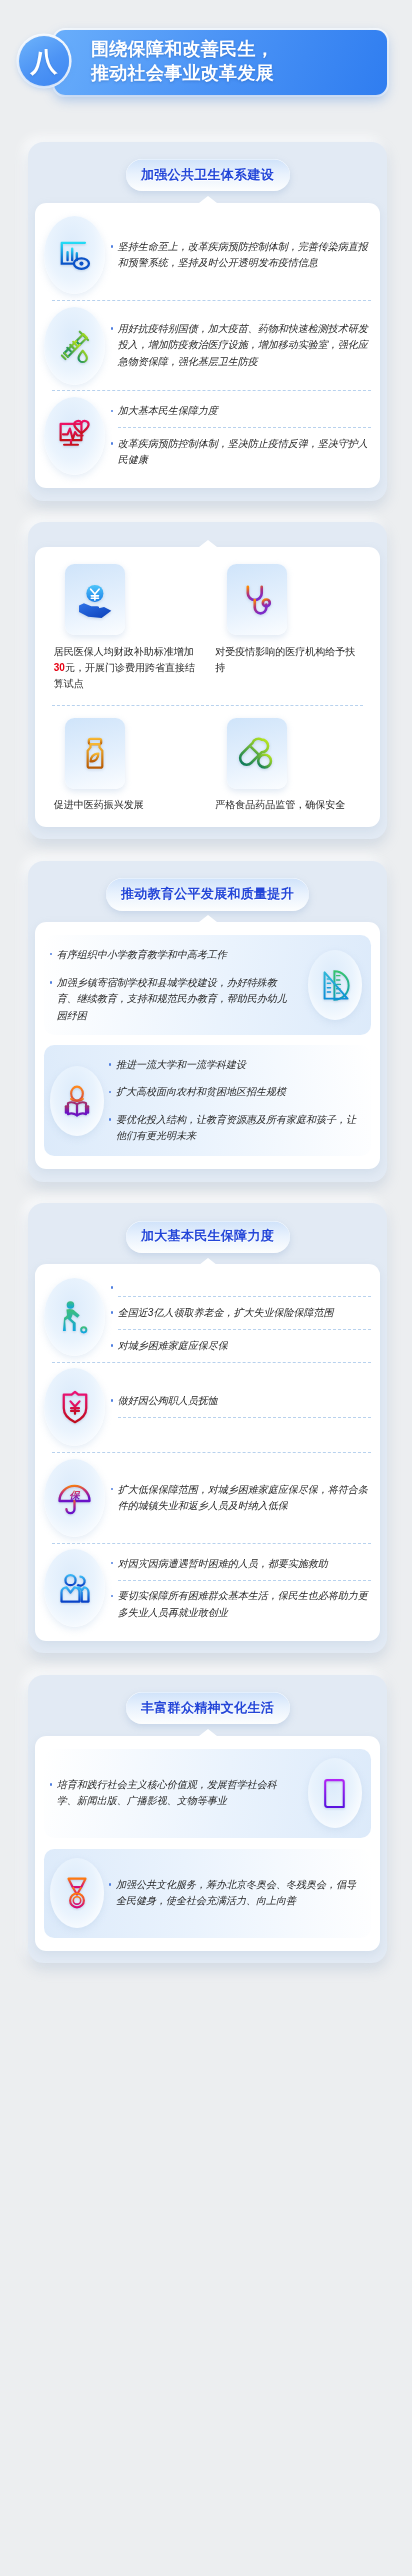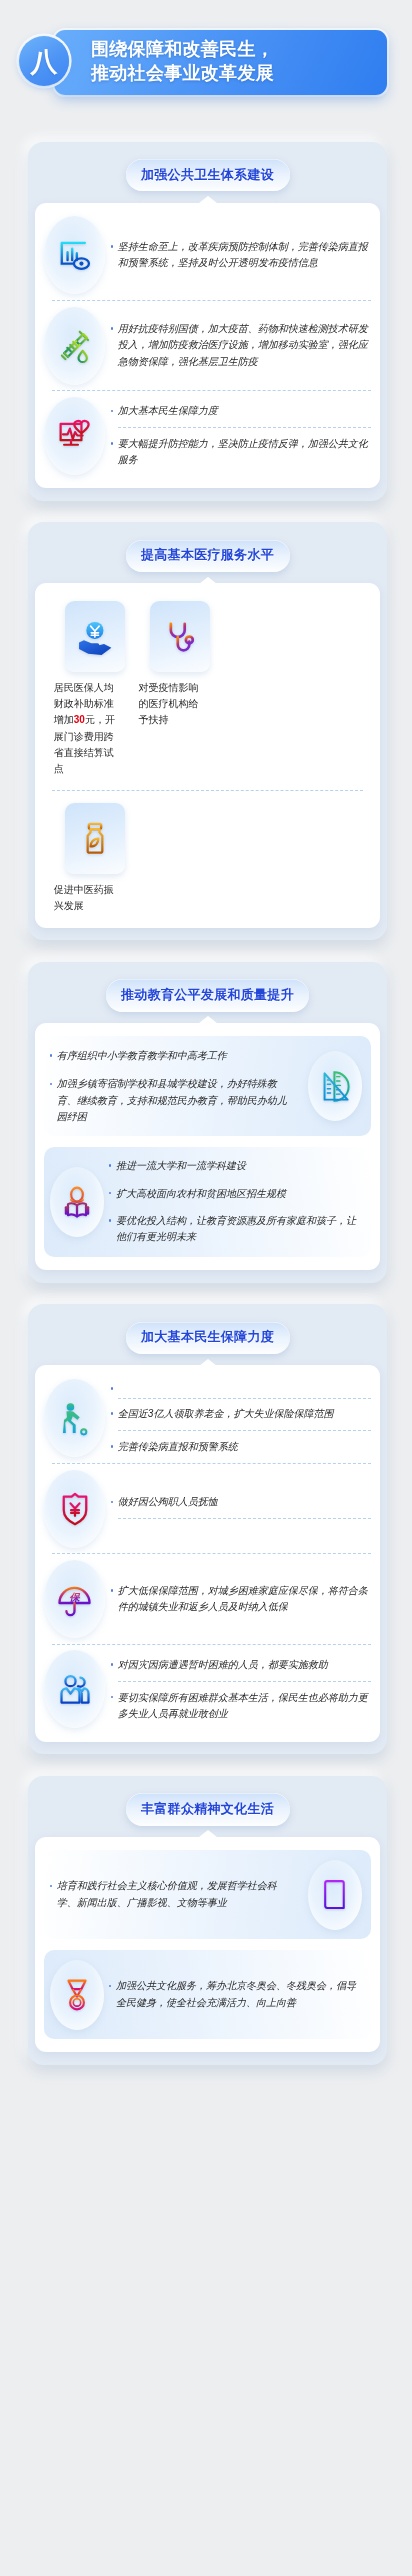--- a/index.html
+++ b/index.html
@@ -111,21 +111,21 @@
   
   .tintbox {
     background: linear-gradient(100deg, #ffffff 0%, #eaf3fd 55%, #dceafa 100%);
     border-radius: 10.3px; padding: 9.3px 8.2px 9.3px 5.2px;
   }
   .tintbox.left {
     background: linear-gradient(260deg, #ffffff 0%, #eaf3fd 55%, #dceafa 100%);
   }
 
   
-  .grid2 { display: grid; grid-template-columns: 1fr 1fr 1fr 1fr; gap: 5.2px 11.3px; padding: 0 7.2px; }
+  .grid2 { display: grid; grid-template-columns: 1fr 1fr; gap: 5.2px 11.3px; padding: 0 7.2px; }
   .cell { display: flex; flex-direction: column; align-items: flex-start; }
   .tile {
     width: 60px; height: 71px; border-radius: 9.3px;
     background: linear-gradient(165deg, #cfe4fa 0%, #e4f0fd 55%, #fbfdff 100%);
     display: flex; align-items: center; justify-content: center;
     margin: 4.1px 0 8.2px 13.4px;
     box-shadow: 0 2.6px 6.7px rgba(165,190,220,.32);
   }
   .tile svg { display: block; filter: drop-shadow(0 1px 1.5px rgba(120,150,190,.35)); }
   .cell p { font-size: 10px; line-height: 1.62; color: #272727; padding: 0 2.1px; }
@@ -226,32 +226,29 @@
           </svg>
         </div>
         <div class="bullets">
           <div class="bullet">
             <span class="dot"></span>
             <p>加大基本民生保障力度</p>
           </div>
           <hr class="divider">
           <div class="bullet">
             <span class="dot"></span>
-            <p>要大幅提升防控能力，坚决防止疫情反弹，加强公共文化服务</p>
+            <p>改革疾病预防控制体制，坚决防止疫情反弹，坚决守护人民健康</p>
           </div>
         </div>
       </div>
 
     </div>
   </div>
 
   <div class="section">
-    <div class="sec-title">
-      <span>提高基本医疗服务水平</span>
-    </div>
     <div class="sec-body">
       <div class="grid2">
 
         <div class="cell">
           <div class="tile">
             <svg width="39" height="39" viewBox="0 0 64 64" fill="none">
               <defs>
                 <linearGradient id="g4a" x1="0" y1="0" x2="0" y2="1">
                     <stop offset="0" stop-color="#4ec6fb"></stop>
                     <stop offset="1" stop-color="#1c7fe8"></stop>
@@ -303,20 +300,37 @@
               <g stroke="url(#g6)" stroke-width="4" stroke-linejoin="round" fill="none">
                 <rect x="21" y="7" width="22" height="9" rx="3"></rect>
                 <path d="M24 16 h16 v6 l5 6 v27 a3 3 0 0 1 -3 3 h-20 a3 3 0 0 1 -3 -3 v-27 l5 -6 z"></path>
                 <path d="M38 33 c-10 0 -14 8 -14 14 c10 0 14 -7 14 -14 z"></path>
               </g>
             </svg>
           </div>
           <p>促进中医药振兴发展</p>
         </div>
 
+        <div class="cell">
+          <div class="tile">
+            <svg width="37" height="37" viewBox="0 0 64 64" fill="none">
+              <defs>
+                  <linearGradient id="g7" x1="0.9" y1="0" x2="0.1" y2="1">
+                <stop offset="0" stop-color="#b8e61e"></stop>
+                    <stop offset="1" stop-color="#0d7a5a"></stop>
+                  </linearGradient>
+                </defs>
+              <path d="M42 6 a11 11 0 0 1 0 22 l-18 18 a11 11 0 0 1 -16 -16 l18 -18 a11 11 0 0 1 16 -6 z" transform="translate(-1,2)" stroke="url(#g7)" stroke-width="4.4" fill="none"></path>
+              <path d="M22 20 L36 34" stroke="url(#g7)" stroke-width="4.4"></path>
+              <circle cx="46" cy="45" r="11" stroke="url(#g7)" stroke-width="4.4" fill="none"></circle>
+              <path d="M36 45 h20" stroke="url(#g7)" stroke-width="4.4"></path>
+            </svg>
+          </div>
+          <p>严格食品药品监管，确保安全</p>
+        </div>
 
       </div>
     </div>
   </div>
 
   <div class="section">
     <div class="sec-title">
       <span>推动教育公平发展和质量提升</span>
     </div>
     <div class="sec-body">
@@ -437,21 +451,21 @@
             <span class="dot"></span>
           </div>
           <hr class="divider">
           <div class="bullet">
             <span class="dot"></span>
             <p>全国近3亿人领取养老金，扩大失业保险保障范围</p>
           </div>
           <hr class="divider">
           <div class="bullet">
             <span class="dot"></span>
-            <p>完善传染病直报和预警系统</p>
+            <p>对城乡困难家庭应保尽保</p>
           </div>
         </div>
       </div>
       <hr class="divider">
 
       <div class="row">
         <div class="icon-oval">
           <svg width="36" height="36" viewBox="0 0 64 64" fill="none">
             <defs>
                 <linearGradient id="ga2" x1="0" y1="0" x2="0" y2="1">

